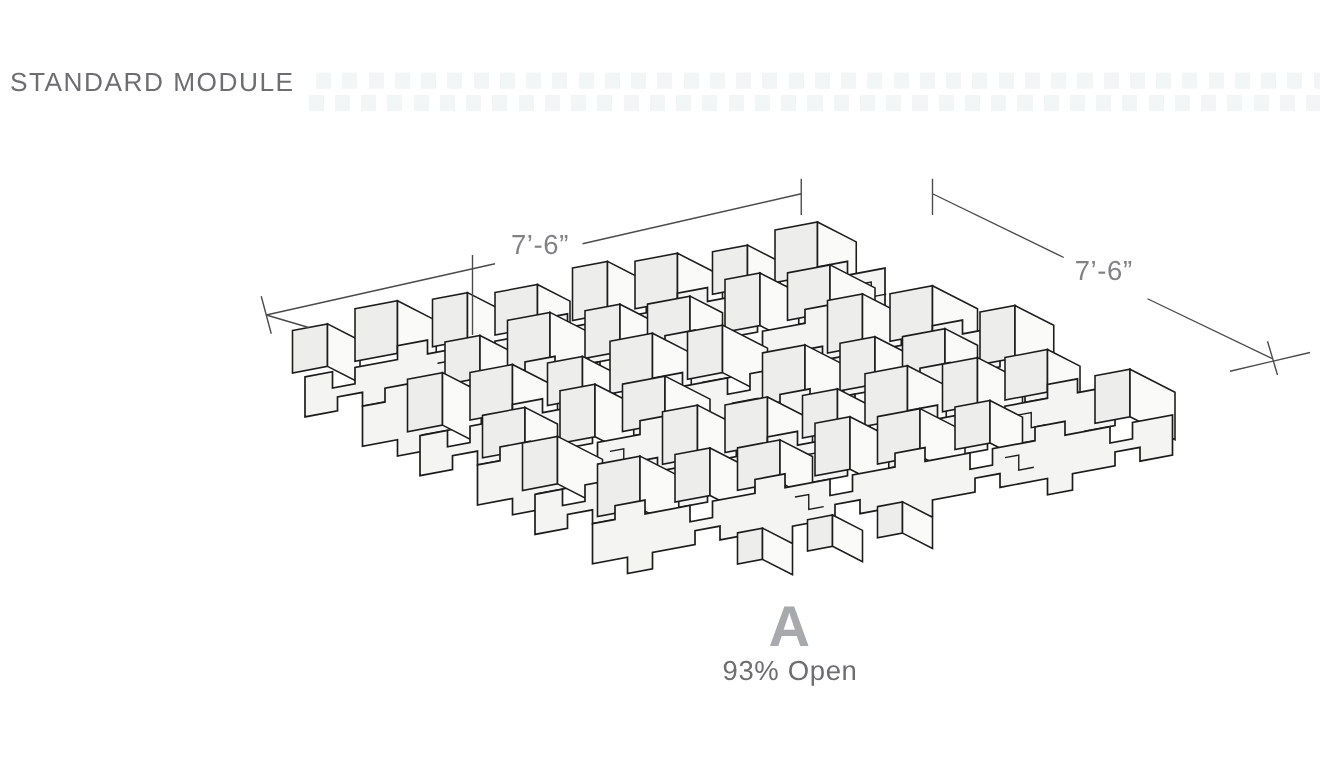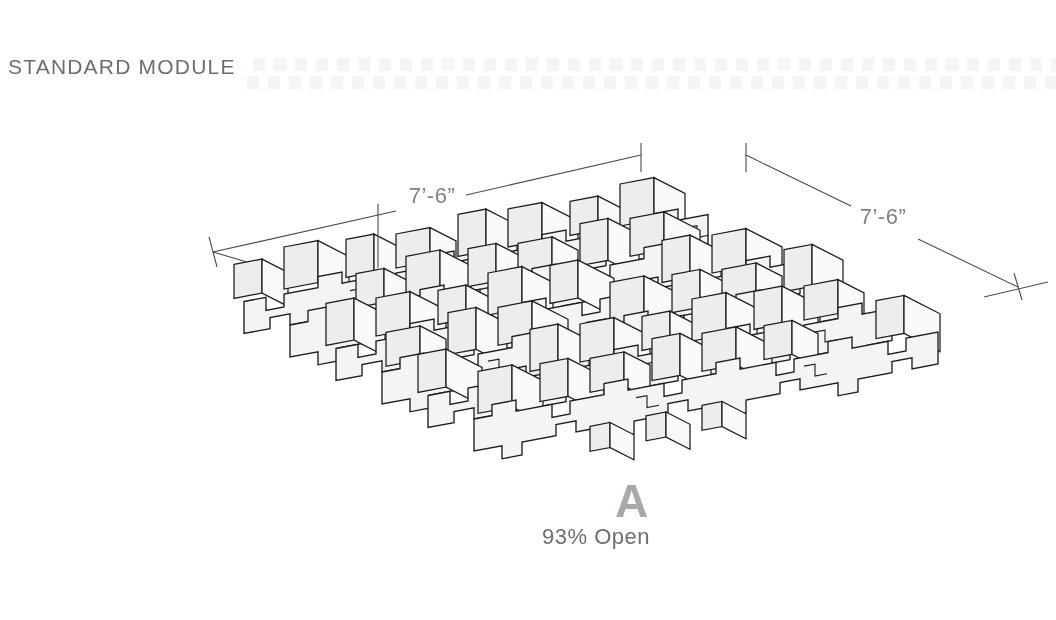--- a/index.html
+++ b/index.html
@@ -169,16 +169,16 @@
       <line x1="1014" y1="273" x2="1022" y2="300" stroke="#4a4a4a" stroke-width="1.1"></line>
       <line x1="984" y1="297" x2="1048" y2="282" stroke="#4a4a4a" stroke-width="1.1"></line>
     </svg>
 
   <div class="overlay-label dim-label" style="left:432px;top:196px;">7’-6”</div>
 
   <div class="overlay-label dim-label" style="left:883px;top:217px;">7’-6”</div>
 
   <div class="overlay-label module-letter" style="left:632px;top:501px;">A</div>
 
-  <div class="overlay-label stat-label" style="left:596px;top:537px;">93% Open</div>
+  <div class="overlay-label stat-label" style="left:632px;top:537px;">93% Open</div>
 
 
 </div>
 
 </body></html>

